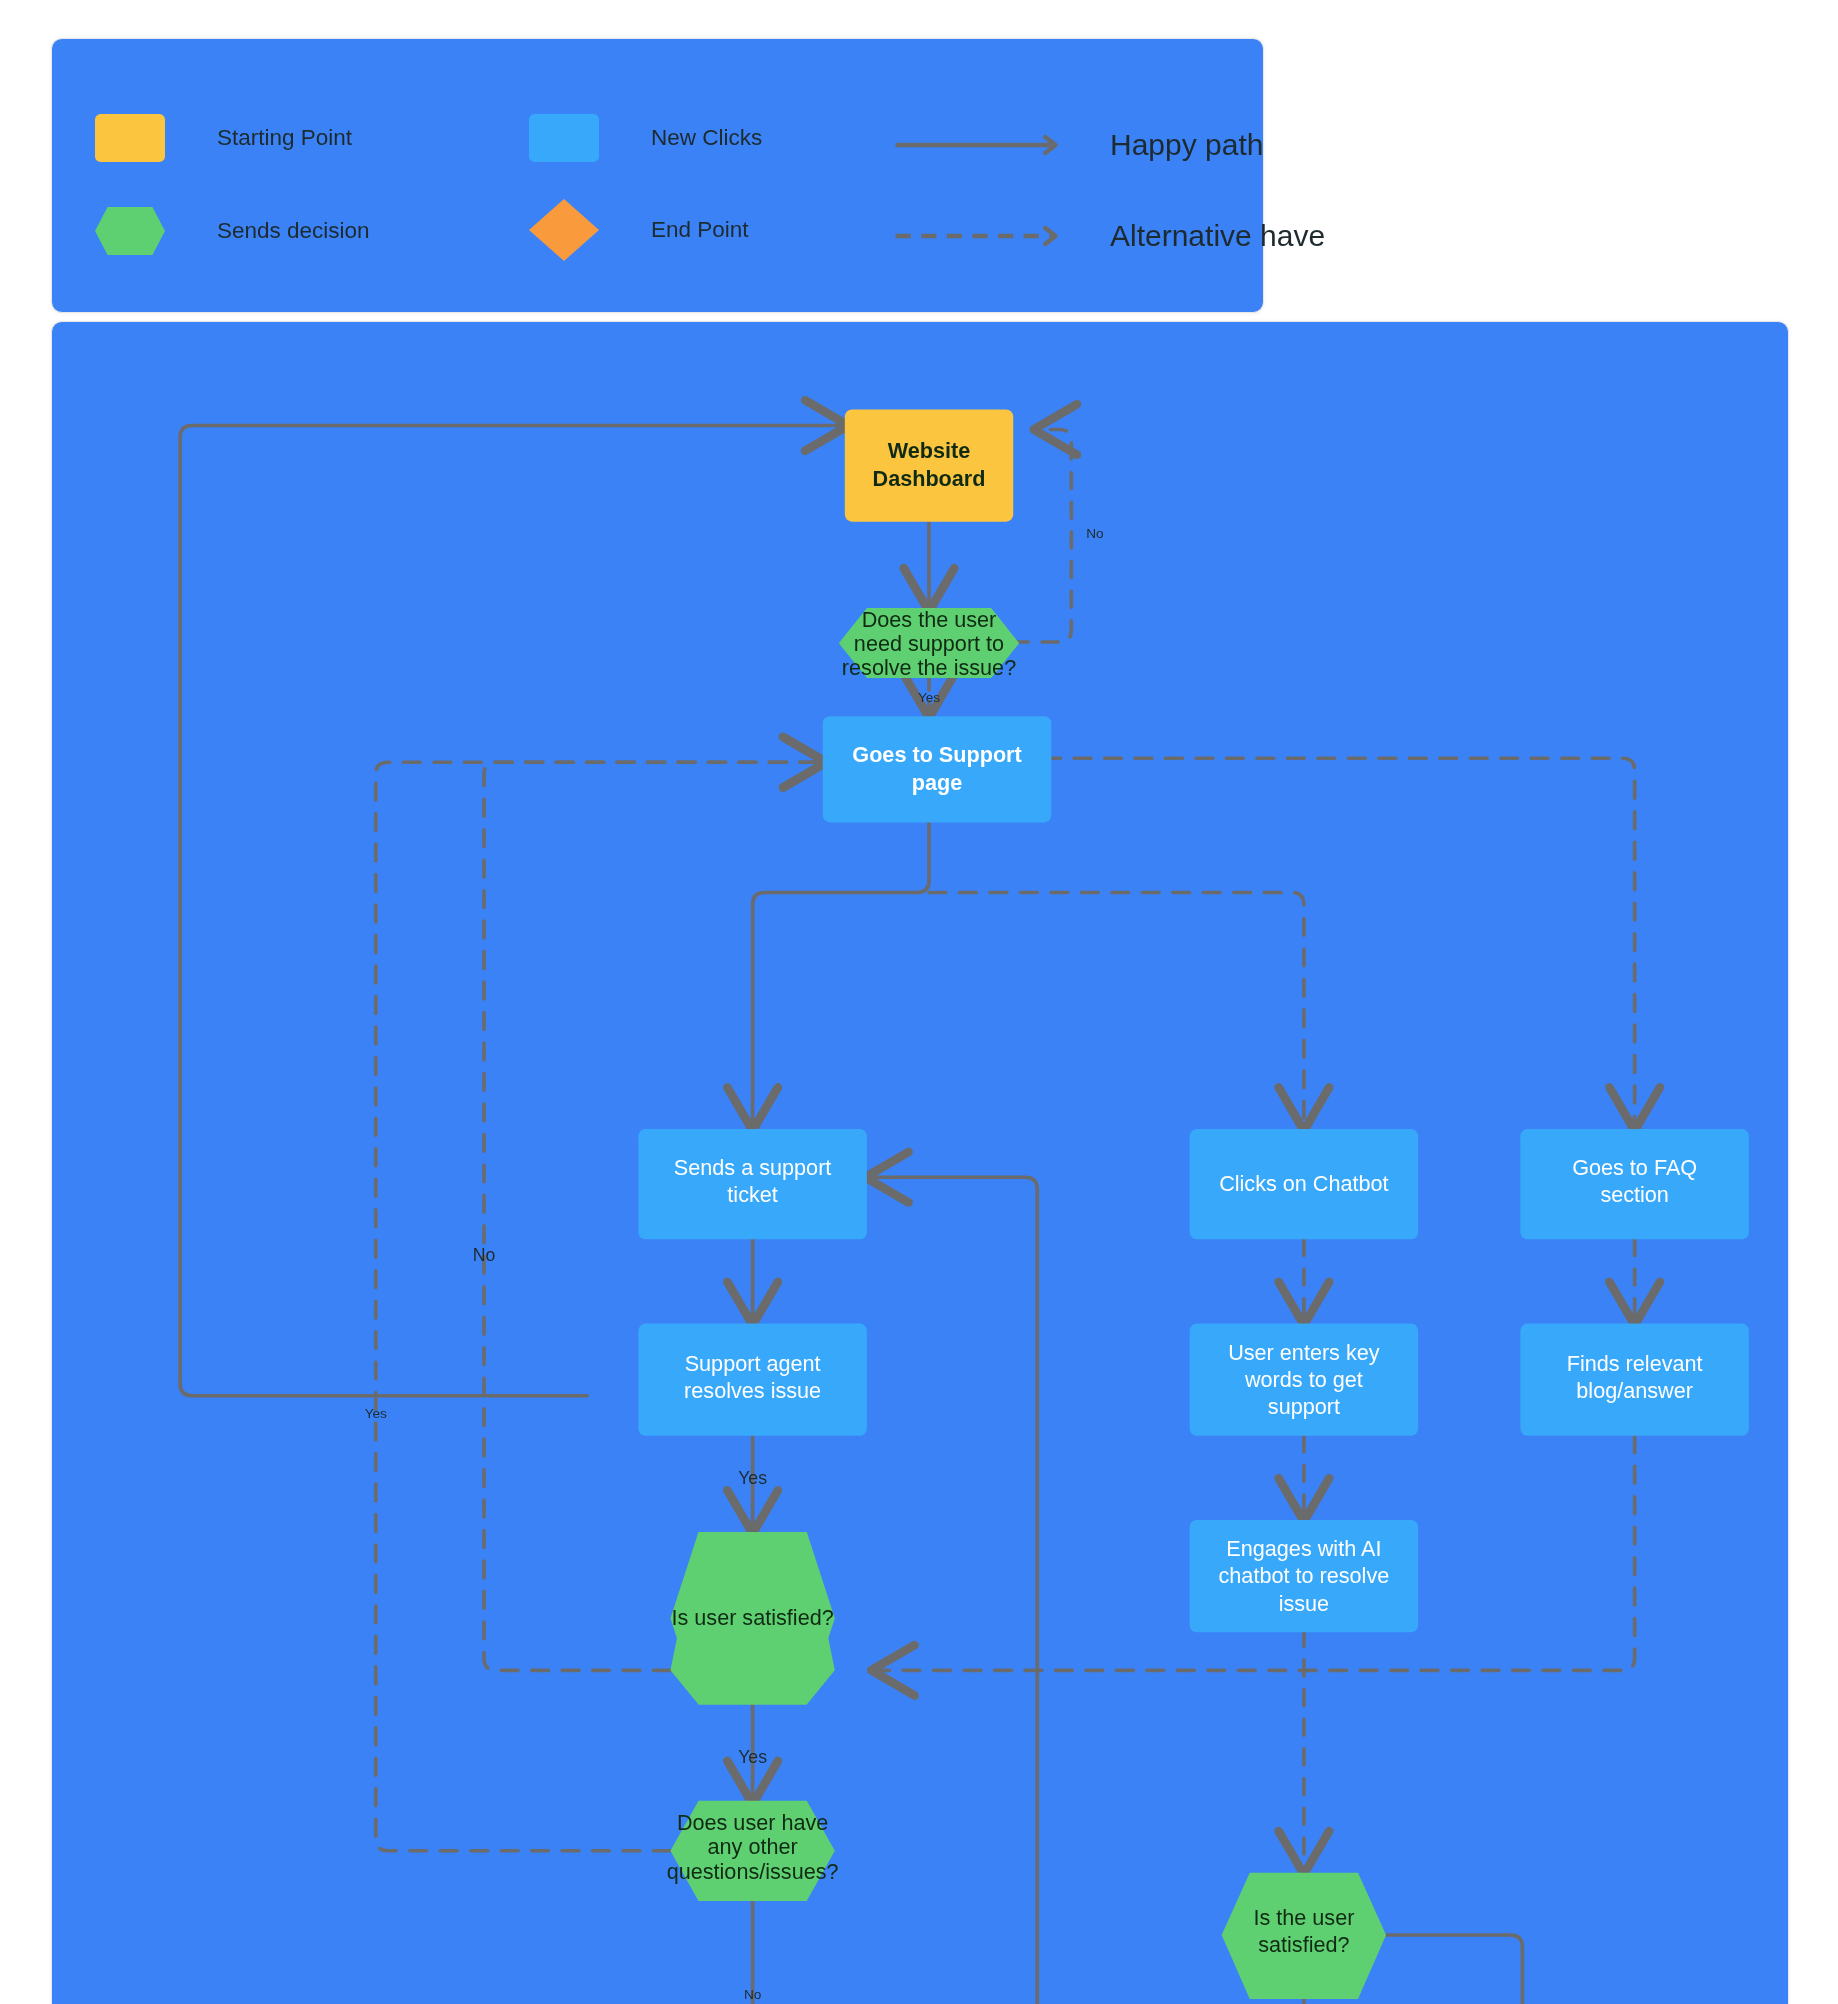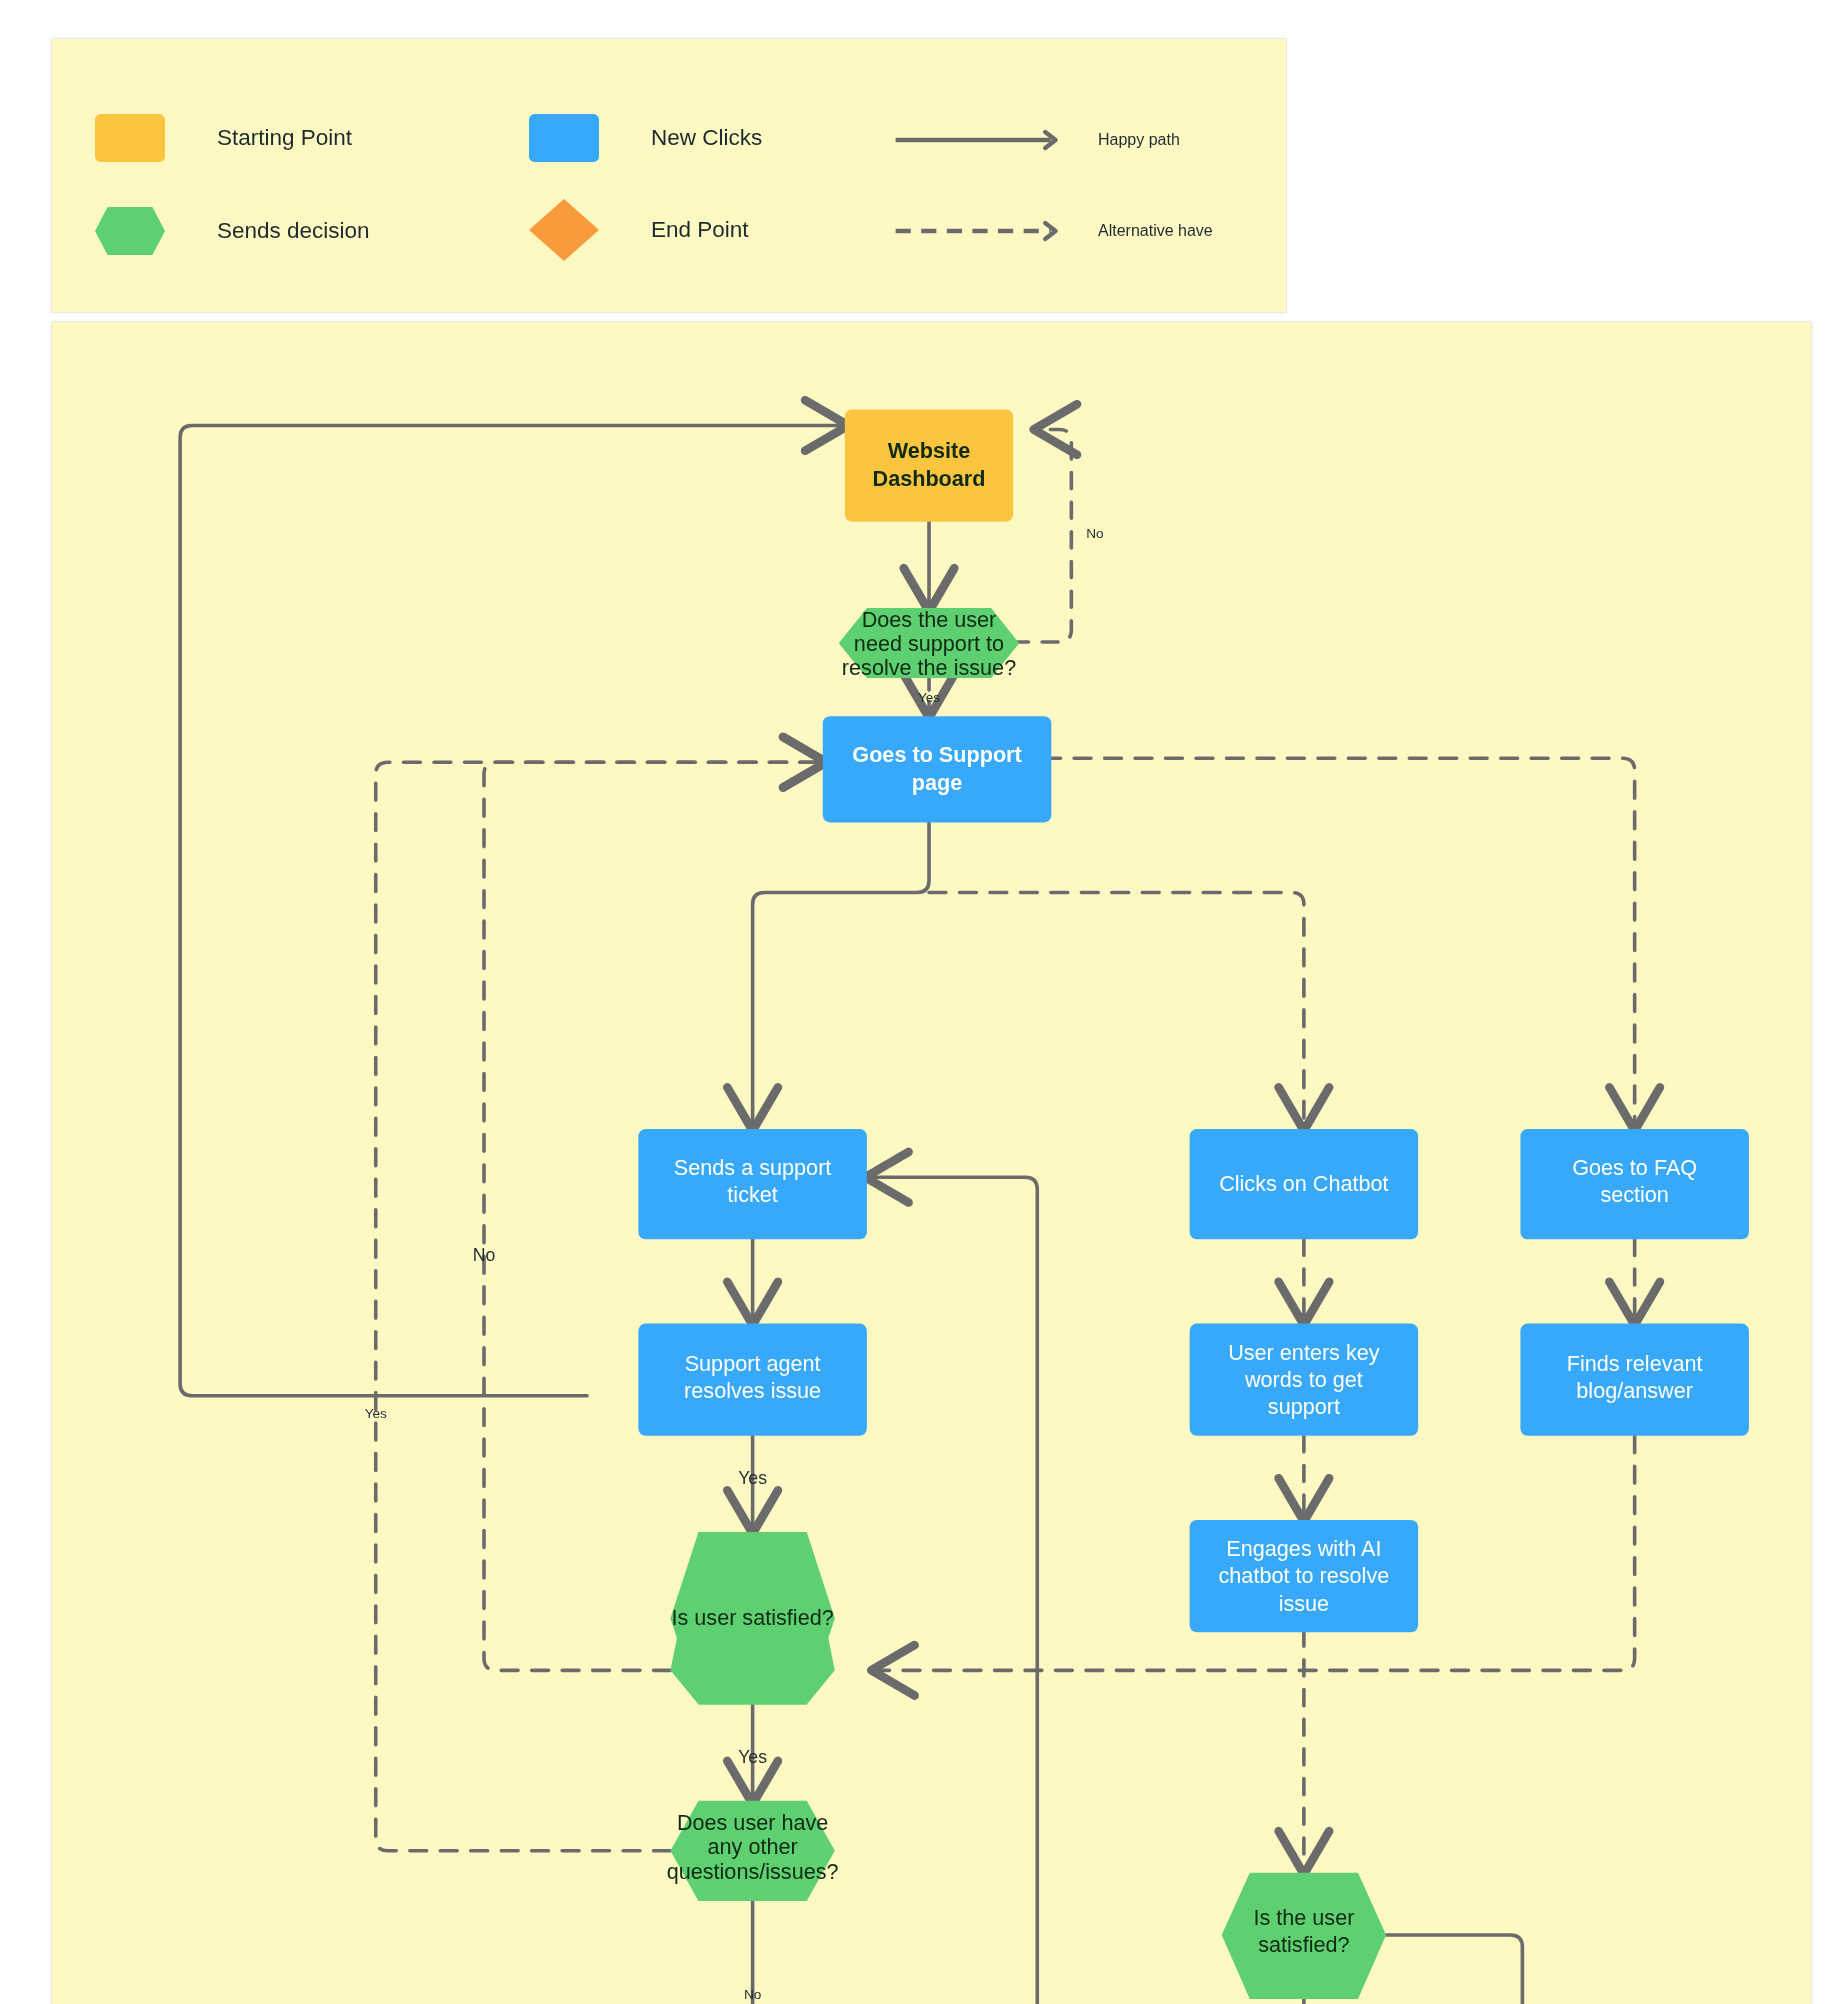--- a/index.html
+++ b/index.html
@@ -1,36 +1,36 @@
 <!DOCTYPE html>
 <html style="font-size:6.4px"><head>
 <meta charset="utf-8">
 <style>
   html,body{margin:0;padding:0;background:#ffffff;}
   body{font-family:"Liberation Sans", sans-serif;}
   #page{position:relative;width:1839px;height:3195px;background:#ffffff;overflow:hidden;}
 
-  .card{position:absolute;background:#fef9c3;border:0.4px solid #e8e8e8;border-radius:2px;
-        box-shadow:0 0.8px 4px rgba(0,0,0,0.05);padding-left:23px;}
+  .card{position:absolute;background:#3b82f6;border:0.4px solid #e8e8e8;border-radius:11px;
+        box-shadow:0 0.8px 4px rgba(0,0,0,0.05);}
 
   #legend-card{left:51px;top:38px;width:1211px;height:273px;}
   #canvas-card{left:51px;top:321px;width:1736px;height:2831px;}
 
   .legend-row{position:absolute;display:flex;align-items:center;}
   .legend-swatch{flex:0 0 auto;}
   .sw-rect{width:70px;height:48px;border-radius:5.6px;}
   .sw-hex{width:70px;height:48px;background:#5ed071;
           clip-path:polygon(18% 0,82% 0,100% 50%,82% 100%,18% 100%,0% 50%);}
   .sw-diamond{width:70px;height:62px;background:#f99a3c;
           clip-path:polygon(50% 0,100% 50%,50% 100%,0 50%);}
   .legend-label{margin-left:52px;font-size:22.5px;color:#1d2b2f;white-space:nowrap;}
 
   .legend-line{position:absolute;display:flex;align-items:center;}
   .ll-svg{flex:0 0 auto;}
-  .ll-label{margin-left:32px;font-size:16px;color:#1d2b2f;white-space:nowrap;}
+  .ll-label{margin-left:44px;font-size:30px;color:#1d2b2f;white-space:nowrap;}
 
   #flow{position:absolute;left:51px;top:321px;width:1736px;height:2831px;}
 
   .nodeLabel{font-family:"Liberation Sans", sans-serif;font-size:54px;}
   .nodeLabel.dark{fill:#102a13;}
   .nodeLabel.light{fill:#ffffff;}
   .nodeLabel.bold{font-weight:bold;}
   .edgeLabel{font-family:"Liberation Sans", sans-serif;font-size:44px;fill:#1d2b2f;}
   .edgeLabel.sm{font-size:34px;}
 </style>

